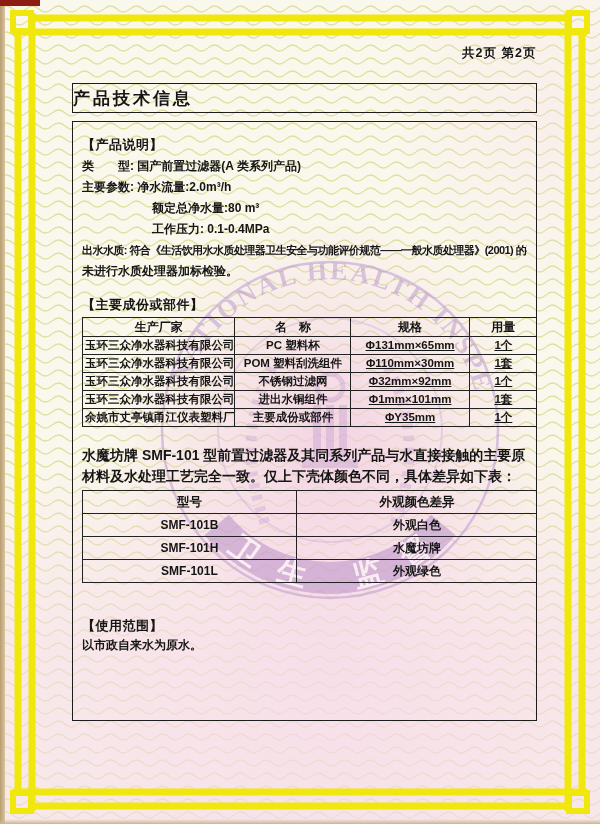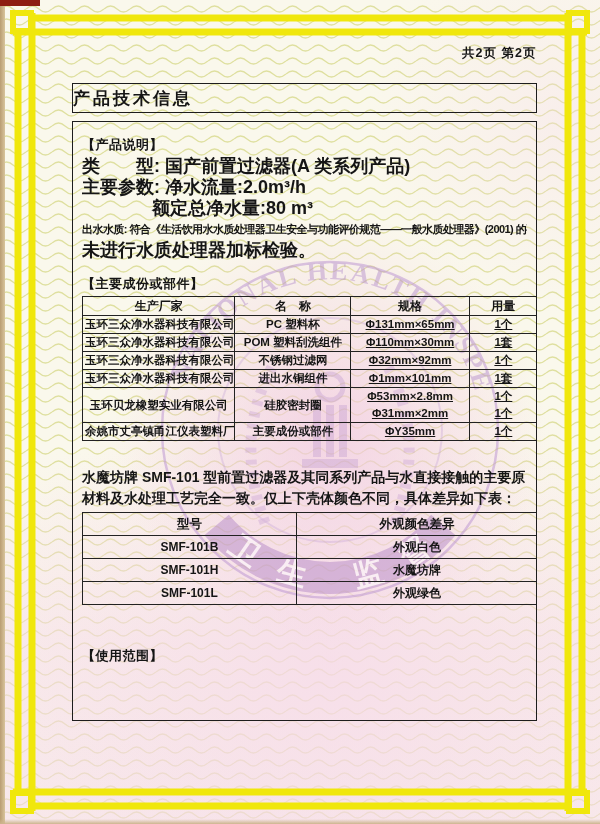--- a/index.html
+++ b/index.html
@@ -36,26 +36,26 @@
     border:1.6px solid #1d1d1d;box-sizing:border-box;
     display:flex;align-items:center;justify-content:flex-start;
   }
   .title-box .t{font-size:17px;font-weight:700;letter-spacing:3px;}
   .main-box{
     position:absolute;left:72px;top:112px;width:465px;height:600px;
     border:1.6px solid #1d1d1d;box-sizing:border-box;
     padding:6px 9px 0 9px;overflow:hidden;
   }
   .sec-heading{font-size:13px;font-weight:700;letter-spacing:.5px;margin-top:8px;}
-  .line{font-size:18px;font-weight:700;line-height:21px;white-space:nowrap;overflow:hidden;}
+  .line{font-size:12px;font-weight:700;line-height:21px;white-space:nowrap;overflow:hidden;}
   .line.ind{padding-left:70px;}
   .line.fit{font-size:11px;letter-spacing:-.55px;}
   #desc-lines{margin-top:2px;}
 
-  table{border-collapse:collapse;width:456px;table-layout:fixed;margin:3px auto 12px auto;}
+  table{border-collapse:collapse;width:456px;table-layout:fixed;margin:3px auto 4px auto;}
   td,th{border:1.4px solid #222;text-align:center;vertical-align:middle;
         font-weight:700;padding:0 2px;overflow:hidden;white-space:nowrap;}
   #comp-table th{font-size:12px;height:18px;}
   #comp-table td{font-size:11.5px;height:17px;line-height:17px;}
   #comp-table td div{line-height:17px;text-decoration:underline;}
   #comp-table col.c1{width:33.5%;} #comp-table col.c2{width:25.5%;}
   #comp-table col.c3{width:26%;}  #comp-table col.c4{width:15%;}
   #diff-table th{font-size:12.5px;height:22px;}
   #diff-table td{font-size:12px;height:22px;}
   #diff-table col.d1{width:47%;} #diff-table col.d2{width:53%;}
@@ -135,20 +135,21 @@
     <span class="t">产品技术信息</span>
   </div>
 
   <div class="main-box">
 
     <div class="sec-heading">【产品说明】</div>
     <div id="desc-lines">
         <div class="line">类　　型: 国产前置过滤器(A 类系列产品)</div>
         <div class="line">主要参数: 净水流量:2.0m³/h</div>
         <div class="line ind">额定总净水量:80 m³</div>
+        <div class="line ind">工作压力: 0.1-0.4MPa</div>
         <div class="line fit">出水水质: 符合《生活饮用水水质处理器卫生安全与功能评价规范——一般水质处理器》(2001) 的要求。</div>
         <div class="line">未进行水质处理器加标检验。</div>
       </div>
 
     <div class="gap-s"></div>
     <div class="sec-heading">【主要成份或部件】</div>
     <table id="comp-table">
       <colgroup>
           <col class="c1">
           <col class="c2">
@@ -198,32 +199,20 @@
             <td>玉环三众净水器科技有限公司</td>
             <td>进出水铜组件</td>
             <td>
               <div>Φ1mm×101mm</div>
             </td>
             <td>
               <div>1套</div>
             </td>
           </tr>
           <tr>
-            <td>玉环贝龙橡塑实业有限公司</td>
-            <td>硅胶密封圈</td>
-            <td>
-              <div>Φ53mm×2.8mm</div>
-              <div>Φ31mm×2mm</div>
-            </td>
-            <td>
-              <div>1个</div>
-              <div>1个</div>
-            </td>
-          </tr>
-          <tr>
             <td>余姚市丈亭镇甬江仪表塑料厂</td>
             <td>主要成份或部件</td>
             <td>
               <div>ΦY35mm</div>
             </td>
             <td>
               <div>1个</div>
             </td>
           </tr>
         </tbody>
@@ -253,20 +242,21 @@
           </tr>
           <tr>
             <td>SMF-101L</td>
             <td>外观绿色</td>
           </tr>
         </tbody>
     </table>
 
     <div class="gap-l"></div>
     <div class="sec-heading">【使用范围】</div>
+    <div class="line">以市政自来水为原水。</div>
 
     <div class="gap-l"></div>
 
   </div>
 </div>
 
 <div class="edge-left"></div>
 <div class="edge-bottom"></div>
 <div class="edge-redtl"></div>
 

